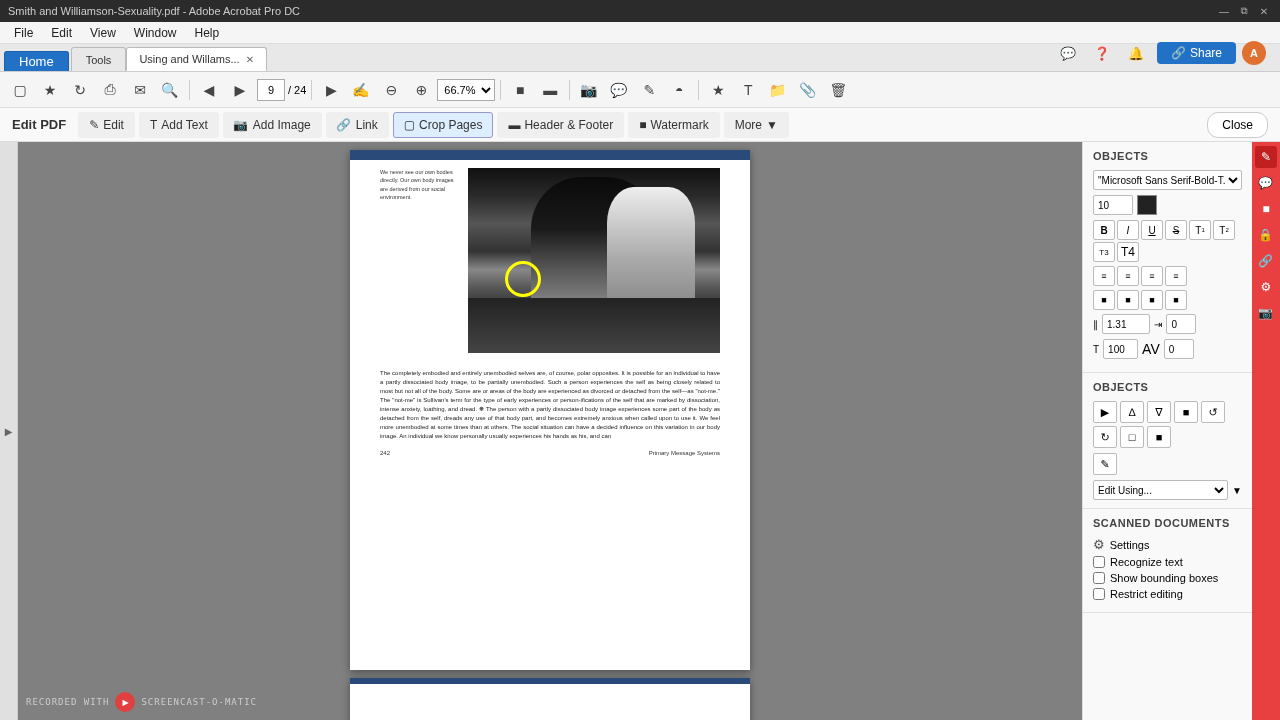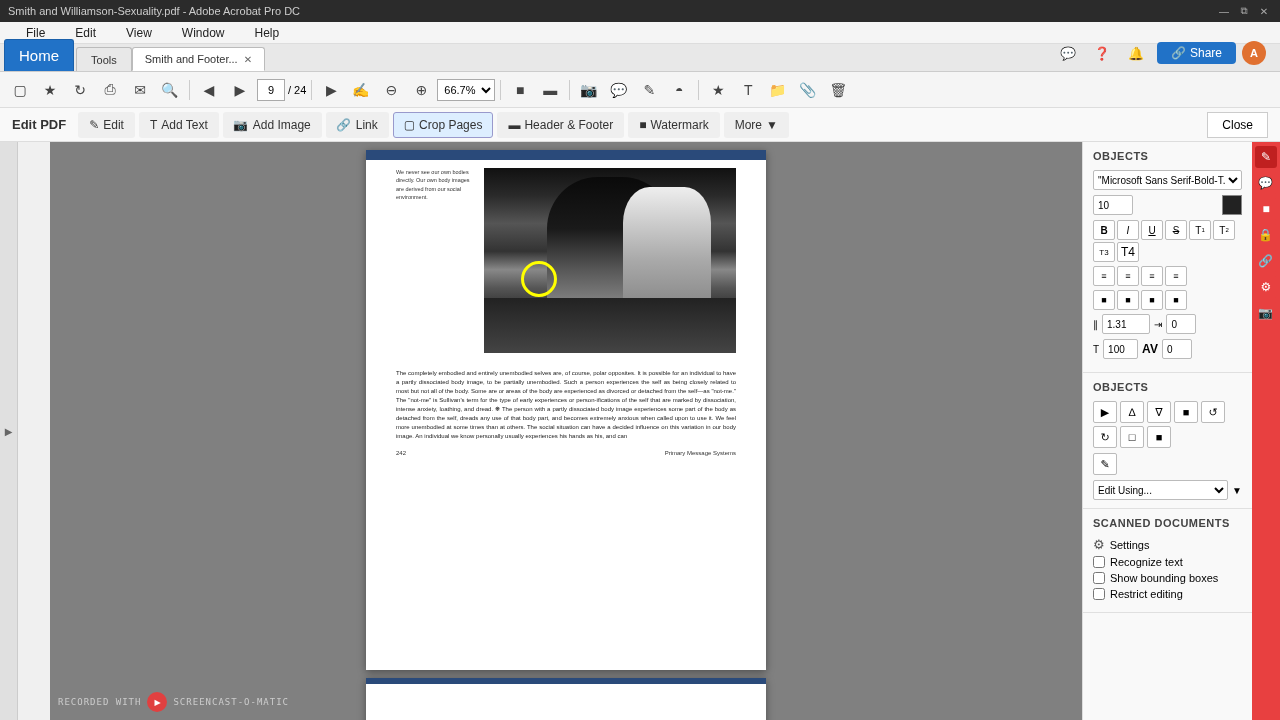--- a/index.html
+++ b/index.html
@@ -22,41 +22,41 @@
     
     #menu-bar {
       background: #f5f5f5;
       height: 22px;
       display: flex;
       align-items: center;
       padding: 0 6px;
       border-bottom: 1px solid #ddd;
       gap: 2px;
     }
-    .menu-item { padding: 2px 8px; font-size: 12px; cursor: pointer; color: #222; margin-left: 12px; }
+    .menu-item { padding: 2px 8px; font-size: 12px; cursor: pointer; color: #222; }
 
     
     #tab-bar {
       background: #e8e8e8;
       height: 28px;
       display: flex;
       align-items: flex-end;
       padding: 0 4px;
       border-bottom: 1px solid #ccc;
     }
     .tab { 
       height: 24px; padding: 0 12px; display: flex; align-items: center; gap: 6px;
       background: #d0d0d0; border: 1px solid #bbb; border-bottom: none;
       border-radius: 3px 3px 0 0; font-size: 11px; cursor: pointer; color: #333;
     }
     .tab.active { background: #fff; border-bottom: 1px solid #fff; z-index: 1; }
     .tab .close-x { font-size: 10px; color: #666; cursor: pointer; }
     .tab-home { 
-      height: 32px; padding: 0 14px; display: flex; align-items: center;
-      background: #2172c7; border-radius: 3px 3px 0 0; font-size: 15px; color: #fff; cursor: pointer;
+      height: 20px; padding: 0 14px; display: flex; align-items: center;
+      background: #2172c7; border-radius: 3px 3px 0 0; font-size: 13px; color: #fff; cursor: pointer;
       border: 1px solid #1a60aa; border-bottom: none;
     }
     .tab-tools {
       height: 24px; padding: 0 14px; display: flex; align-items: center;
       background: #e8e8e8; border-radius: 3px 3px 0 0; font-size: 11px; color: #333; cursor: pointer;
       border: 1px solid #bbb; border-bottom: none; margin-left: 2px;
     }
 
     
     #toolbar {
@@ -100,21 +100,21 @@
       gap: 4px;
     }
     .edit-label { font-size: 13px; font-weight: bold; color: #333; margin-right: 8px; }
     .edit-tool-btn {
       height: 26px; padding: 0 10px; display: flex; align-items: center; gap: 4px;
       border: 1px solid transparent; border-radius: 3px; cursor: pointer; font-size: 12px; color: #333;
     }
     .edit-tool-btn.active { background: #ddeeff; border-color: #99c; }
     .close-btn {
       margin-left: auto; height: 26px; padding: 0 14px;
-      border: 1px solid #ccc; border-radius: 0; cursor: pointer; font-size: 12px; background: #fff;
+      border: 1px solid #ccc; border-radius: 11px; cursor: pointer; font-size: 12px; background: #fff;
     }
 
     
     #main {
       display: flex;
       height: calc(720px - 22px - 22px - 28px - 36px - 34px);
     }
 
     
     #left-toggle {
@@ -126,21 +126,20 @@
     #pdf-area {
       flex: 1;
       background: #808080;
       overflow: hidden;
       position: relative;
       display: flex;
       flex-direction: column;
       align-items: center;
       padding: 8px 0;
       gap: 8px;
-      margin-left: 32px;
     }
 
     
     #right-panel {
       width: 170px;
       background: #f9f9f9;
       border-left: 1px solid #ddd;
       display: flex;
       flex-direction: column;
       font-size: 11px;
@@ -323,21 +322,21 @@
 </div>
 
 <div id="tab-bar">
   <div class="tab-home">
     <span>Home</span>
   </div>
   <div class="tab-tools">
     <span>Tools</span>
   </div>
   <div class="tab active">
-    <span>Smith and Footer...</span>
+    <span>Using and Willams...</span>
     <span class="close-x">✕</span>
   </div>
   <div style="flex:1;"></div>
 
   <div style="display:flex;align-items:center;gap:6px;padding-right:10px;margin-bottom:4px;">
     <div class="tb-icon-btn">💬</div>
     <div class="tb-icon-btn">❓</div>
     <div class="tb-icon-btn">🔔</div>
     <button class="share-btn">
       <span>🔗</span>
@@ -482,21 +481,21 @@
 
   <div id="right-panel">
 
     <div class="rp-section">
       <div class="rp-section-title">OBJECTS</div>
       <div class="rp-row">
         <select class="rp-dropdown">
           <option>"Microsoft Sans Serif-Bold-T...</option>
         </select>
       </div>
-      <div class="rp-row" style="gap:4px;justify-content:space-between;">
+      <div class="rp-row" style="gap:4px;">
         <input class="rp-input" style="width: 40px;" value="10">
         <div class="color-swatch"></div>
       </div>
 
       <div class="format-icons" style="margin-bottom:4px;">
         <div class="fmt-btn">
             <b>B</b>
           </div>
         <div class="fmt-btn">
             <i>I</i>
@@ -530,21 +529,21 @@
       <div class="rp-row">
         <span style="font-size:10px;">∥</span>
         <input class="rp-input" style="width: 48px;" value="1.31">
         <span style="font-size:10px;">⇥</span>
         <input class="rp-input" style="width: 30px;" value="0">
       </div>
 
       <div class="rp-row">
         <span style="font-size:10px;">T</span>
         <input class="rp-input" style="width: 35px;" value="100">
-        <span style="font-size:12px;font-weight:bold;">AV</span>
+        <span style="font-size:14px;">AV</span>
         <input class="rp-input" style="width: 30px;" value="0">
       </div>
     </div>
 
     <div class="rp-section objects-section">
       <div class="rp-section-title">OBJECTS</div>
       <div class="obj-icons" style="margin-bottom:5px;">
         <div class="obj-btn">▶</div>
         <div class="obj-btn">∆</div>
         <div class="obj-btn">∇</div>

